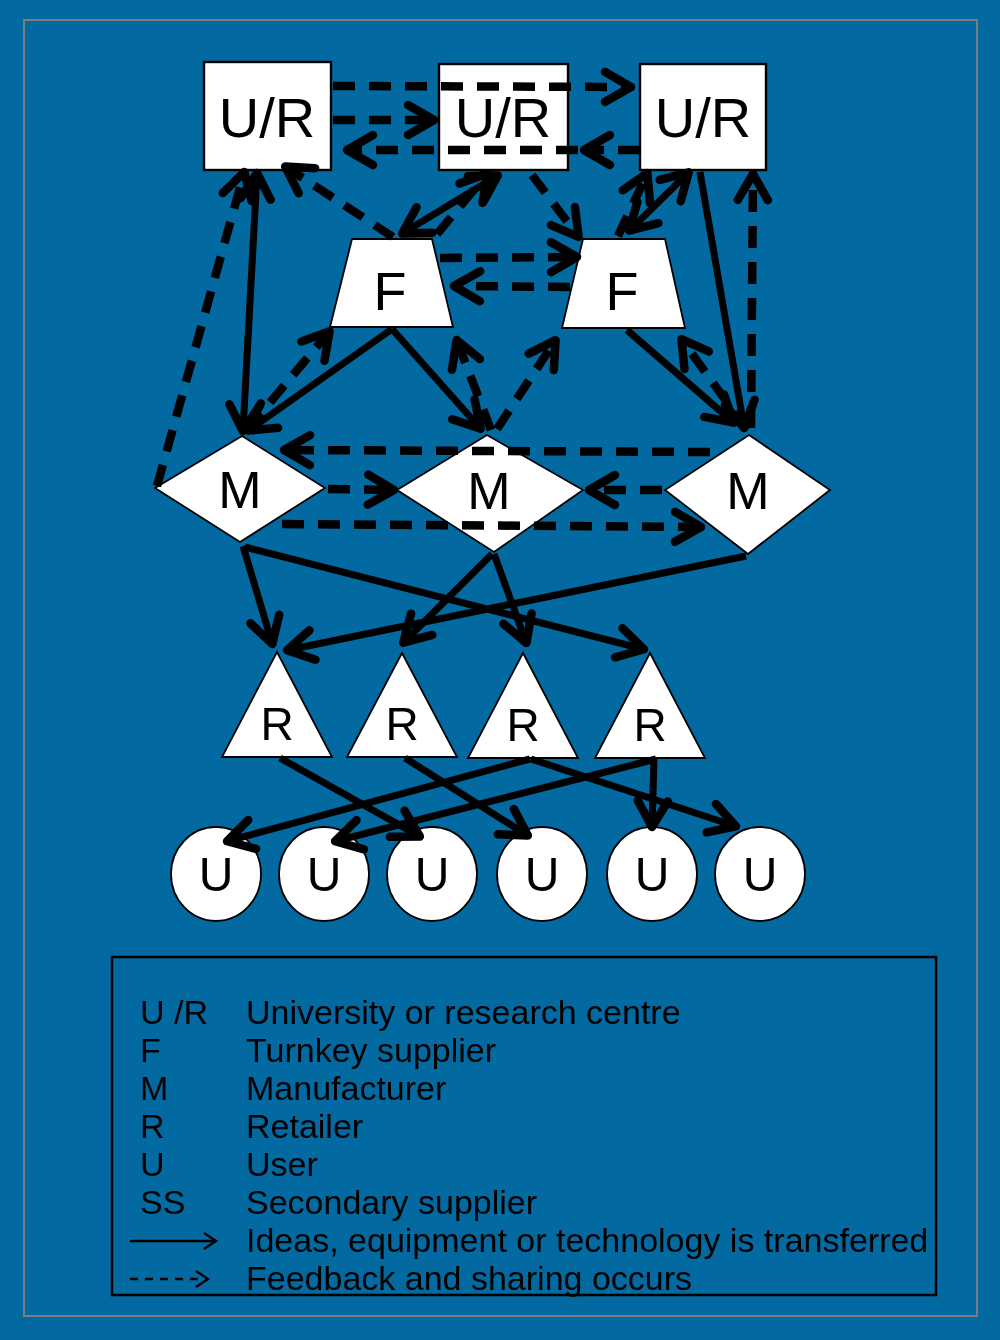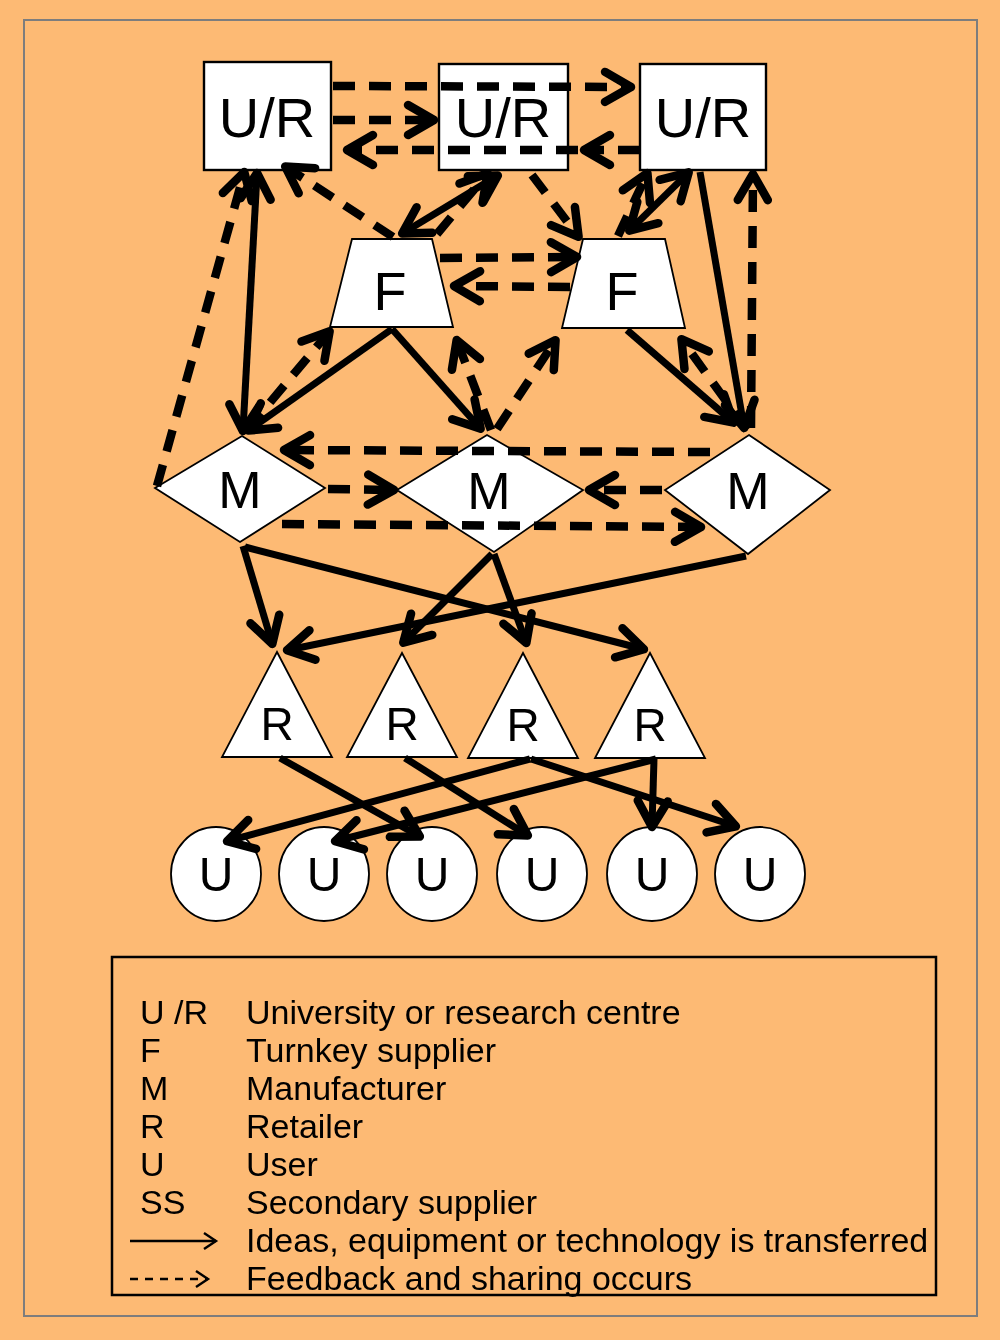--- a/index.html
+++ b/index.html
@@ -1,16 +1,16 @@
 <!DOCTYPE html>
 <html><head>
 <meta charset="utf-8">
 <style>
   html,body{margin:0;padding:0;background:#ffffff;}
-  .page{position:relative;width:1000px;height:1340px;background:#fdba74;overflow:hidden;
+  .page{position:relative;width:1000px;height:1340px;background:#0369a1;overflow:hidden;
         font-family:"Liberation Sans",sans-serif;}
   svg{position:absolute;left:0;top:0;}
   text{font-family:"Liberation Sans",sans-serif;fill:#000;}
 </style>
 </head>
 <body>
 
 <div class="page">
   <svg id="diagram" width="1000" height="1340" viewBox="0 0 1000 1340">
     <defs>

